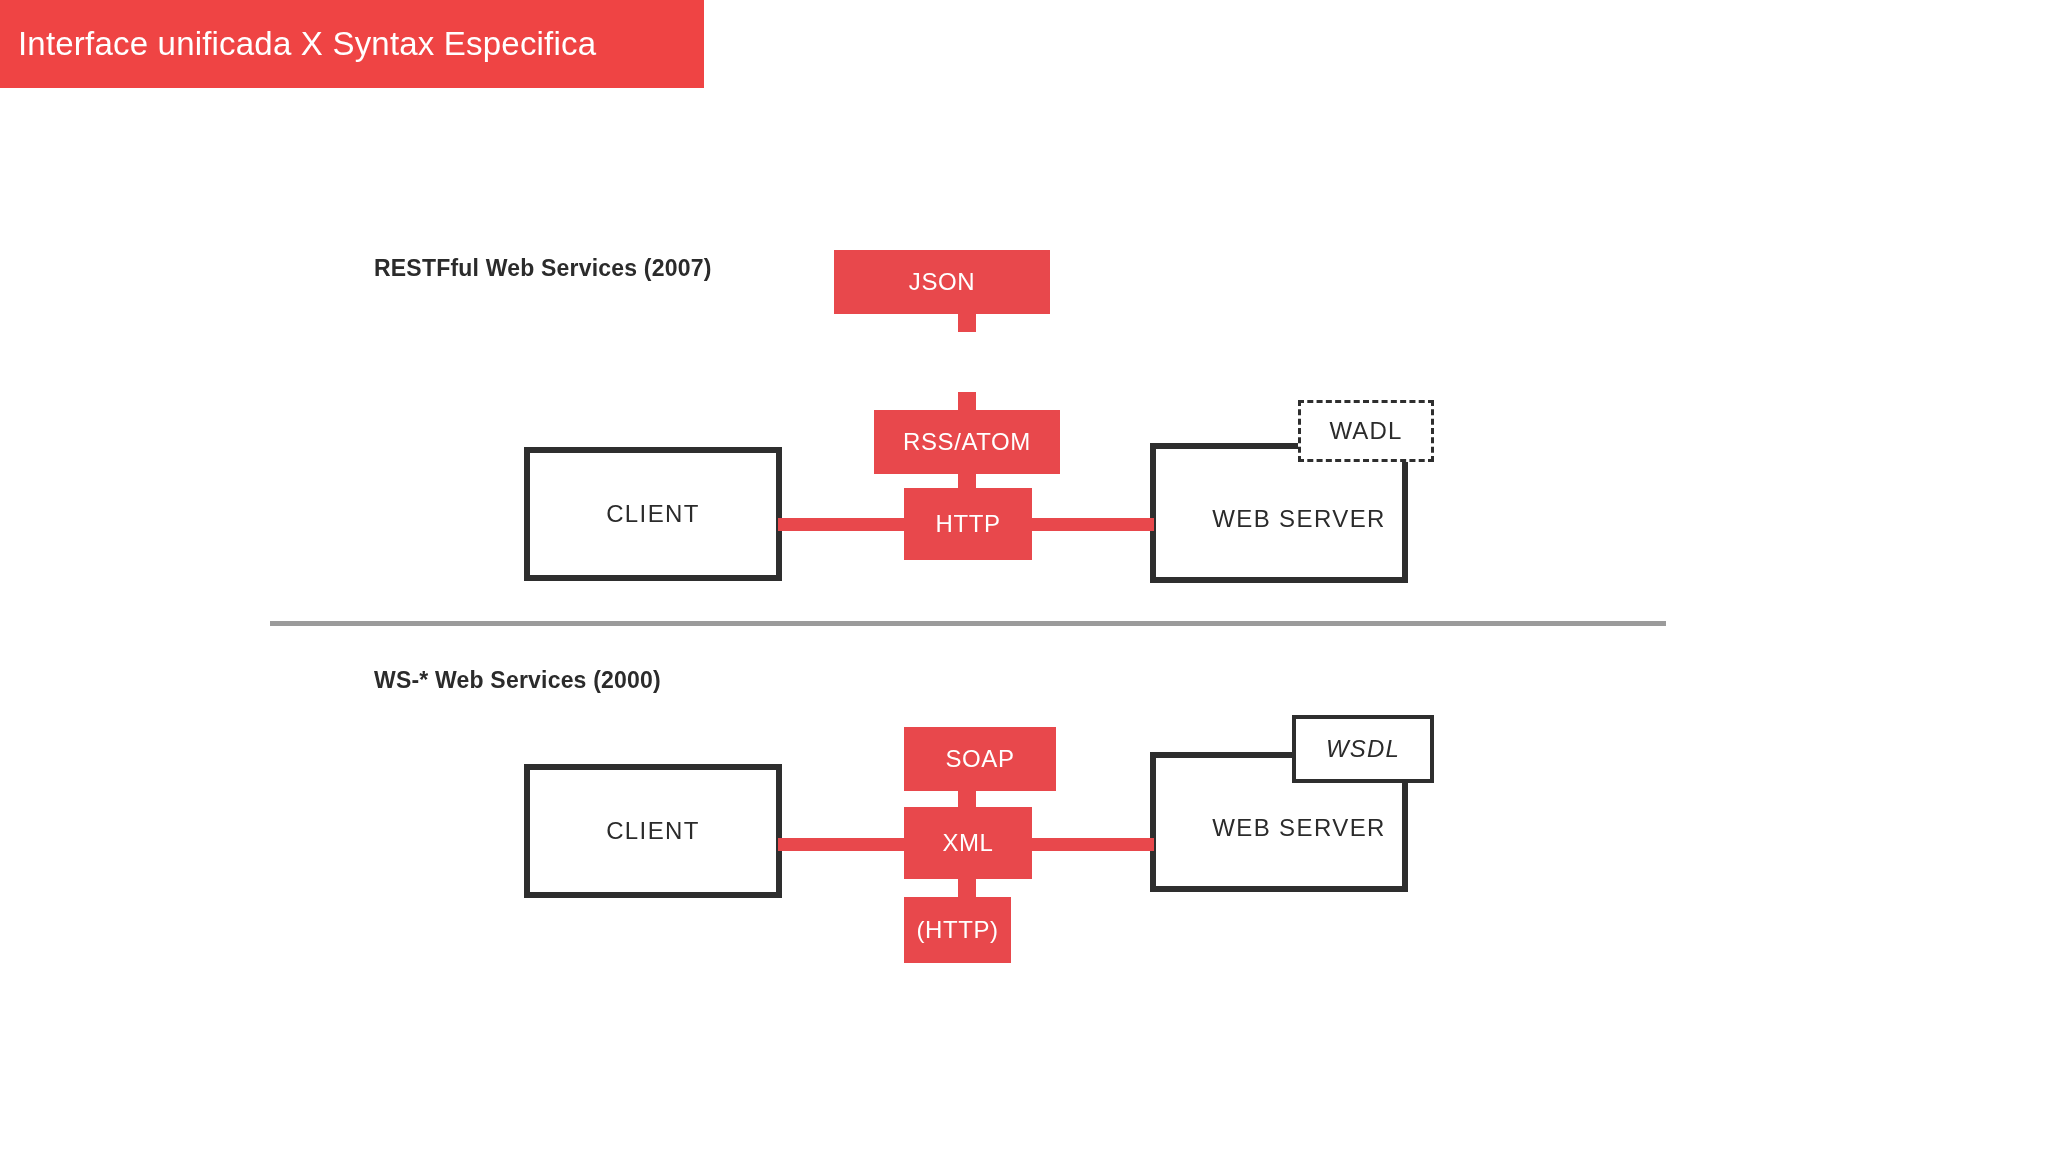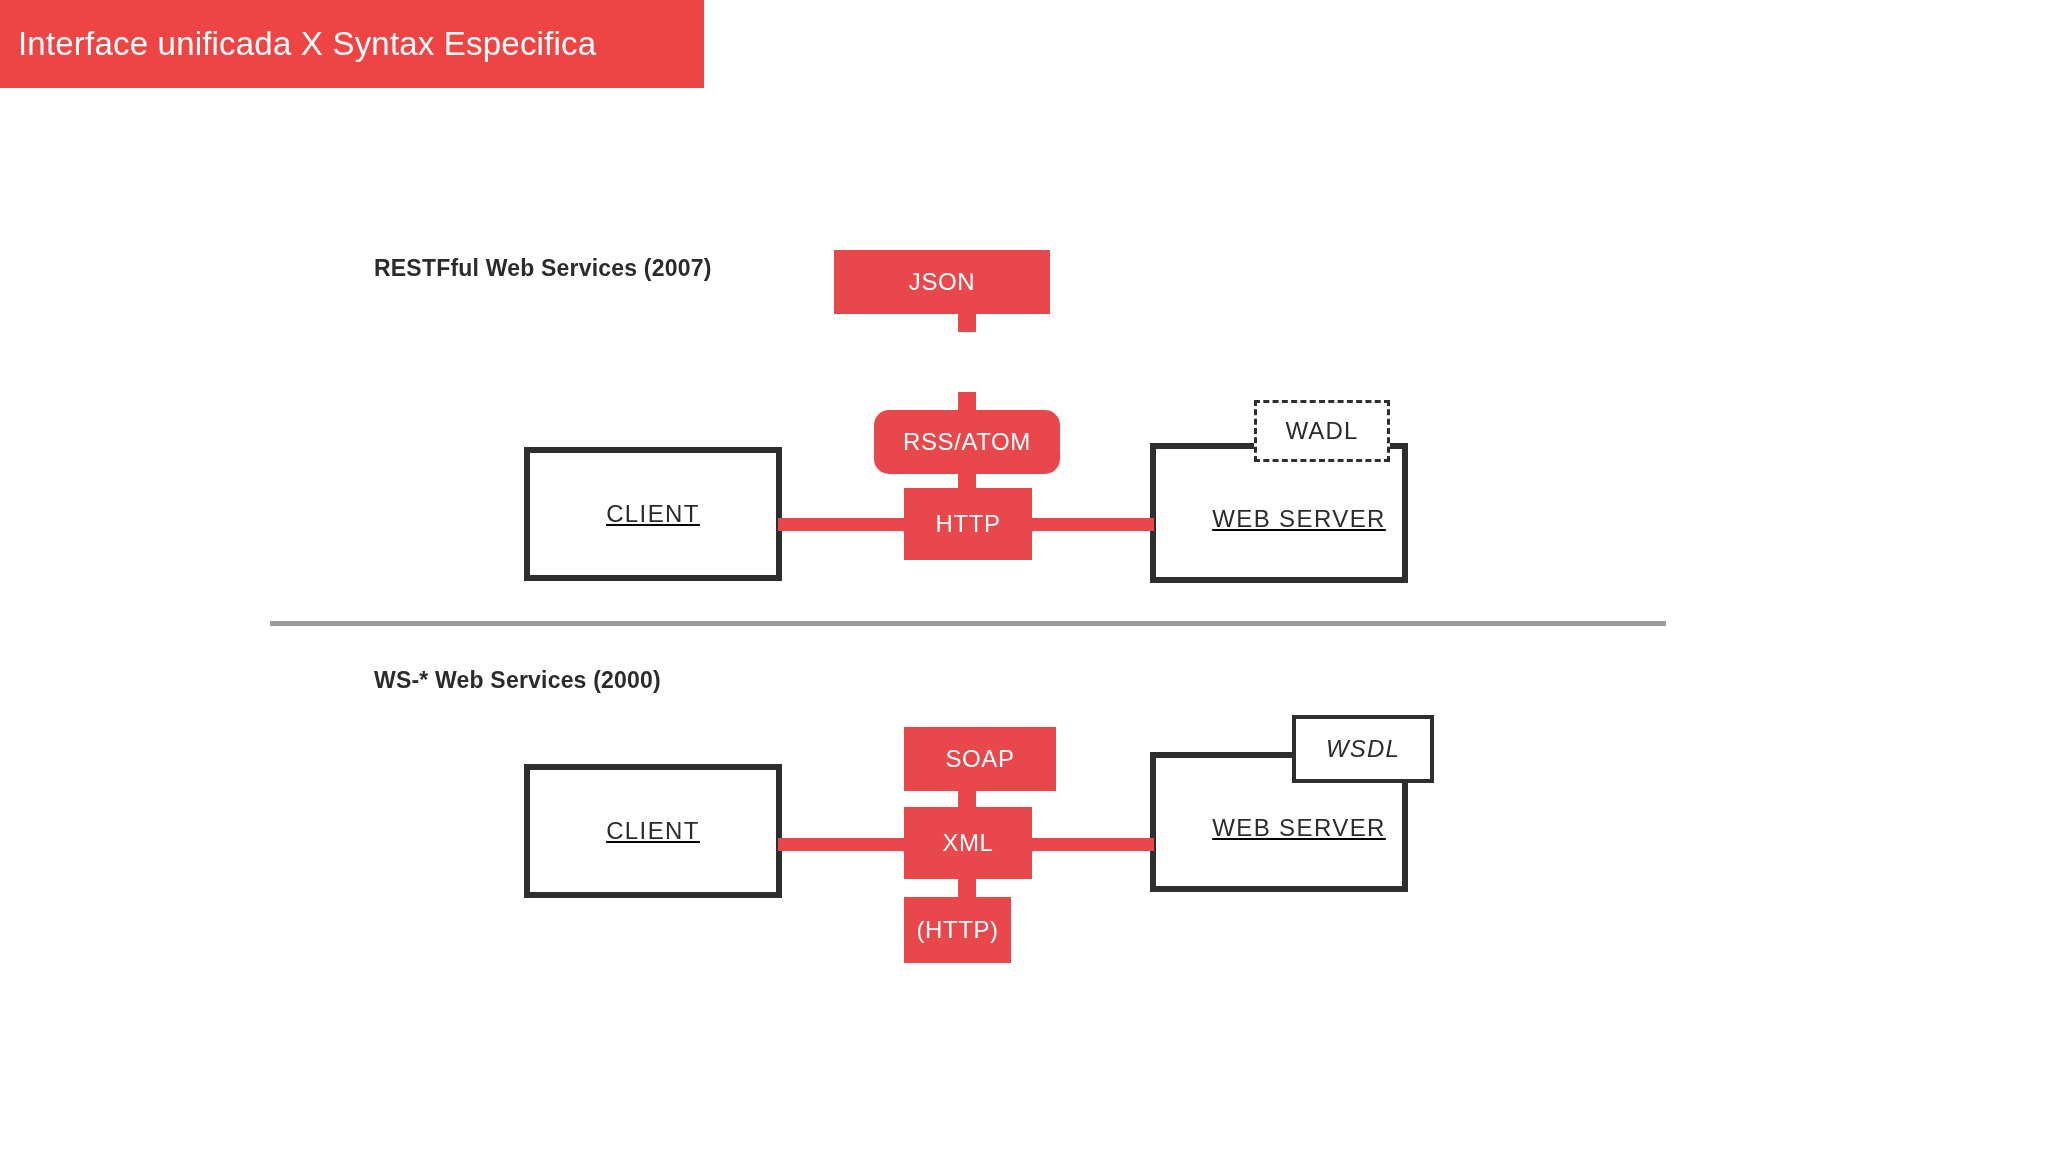--- a/index.html
+++ b/index.html
@@ -62,21 +62,20 @@
 
   
   .dark-box {
     position: absolute;
     background: #ffffff;
     border: 6px solid #2e2e2e;
     box-sizing: border-box;
     display: flex;
     align-items: center;
     justify-content: center;
-    text-decoration: underline;
   }
   .dark-box-label {
     font-size: 24px;
     font-weight: 500;
     color: #2b2b2b;
     letter-spacing: 1.4px;
     white-space: nowrap;
   }
 
   
@@ -103,21 +102,21 @@
     z-index: 6;
   }
   .desc-box-label {
     font-size: 24px;
     font-weight: 500;
     color: #2b2b2b;
     letter-spacing: 1.2px;
     white-space: nowrap;
   }
   #wadl-box {
-    left: 1254px; top: 400px; width: 136px; height: 62px;
+    left: 1298px; top: 400px; width: 136px; height: 62px;
     border: 3px dashed #2e2e2e;
     text-align: right;
   }
   #wsdl-box {
     left: 1292px; top: 715px; width: 142px; height: 68px;
     border: 4px solid #2e2e2e;
     font-style: italic;
   }
 
   
@@ -133,21 +132,21 @@
     color: #ffffff;
     font-size: 24px;
     font-weight: 500;
     letter-spacing: 0.6px;
     white-space: nowrap;
   }
 
   
   #box-json     { left: 834px; top: 250px; width: 216px; height: 64px; align-items: center; }
   #box-poxml    { left: 874px; top: 330px; width: 186px; height: 64px; }
-  #box-rssatom  { left: 874px; top: 410px; width: 186px; height: 64px; border-radius: 15px; }
+  #box-rssatom  { left: 874px; top: 410px; width: 186px; height: 64px; }
   #box-http     { left: 904px; top: 488px; width: 128px; height: 72px; }
 
   
   #box-soap     { left: 904px; top: 727px; width: 152px; height: 64px; }
   #box-xml      { left: 904px; top: 807px; width: 128px; height: 72px; align-items: center; }
   #box-httppar  { left: 904px; top: 897px; width: 107px; height: 66px; }
 
   
   .red-tab {
     position: absolute;

